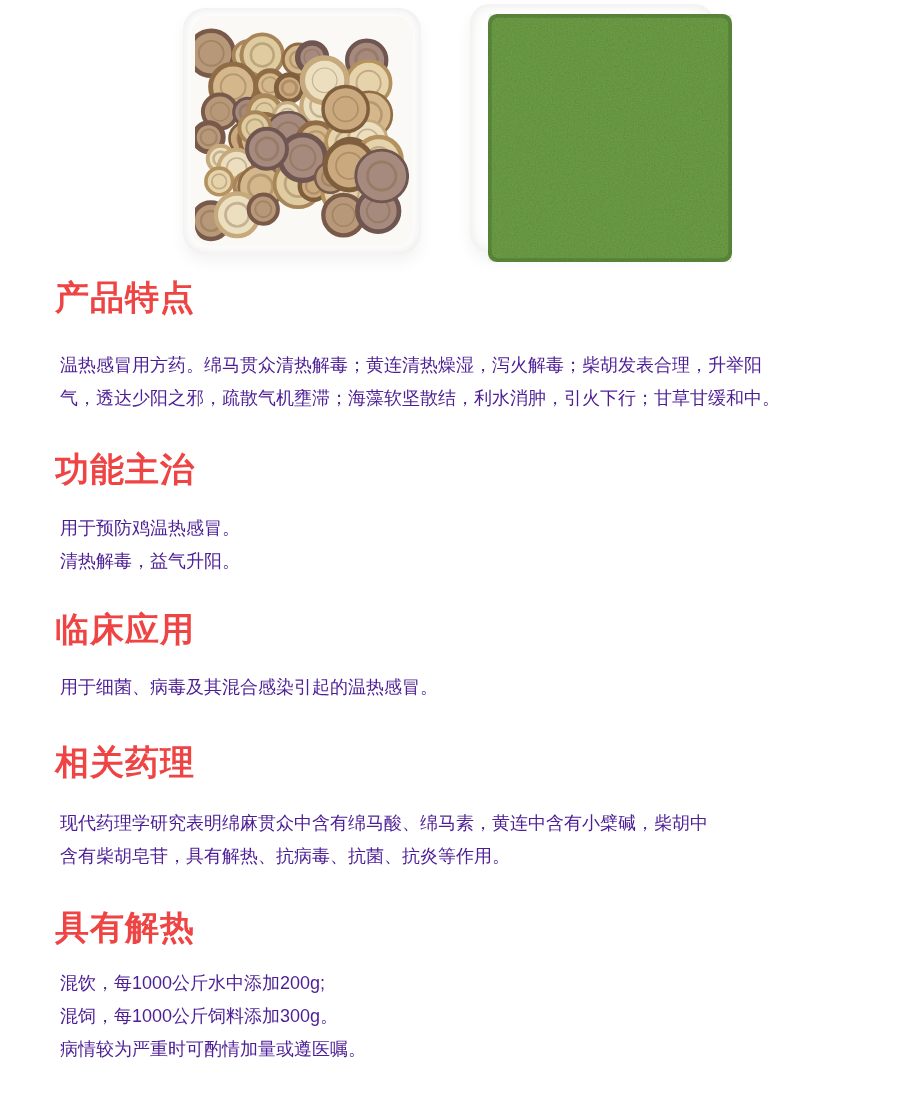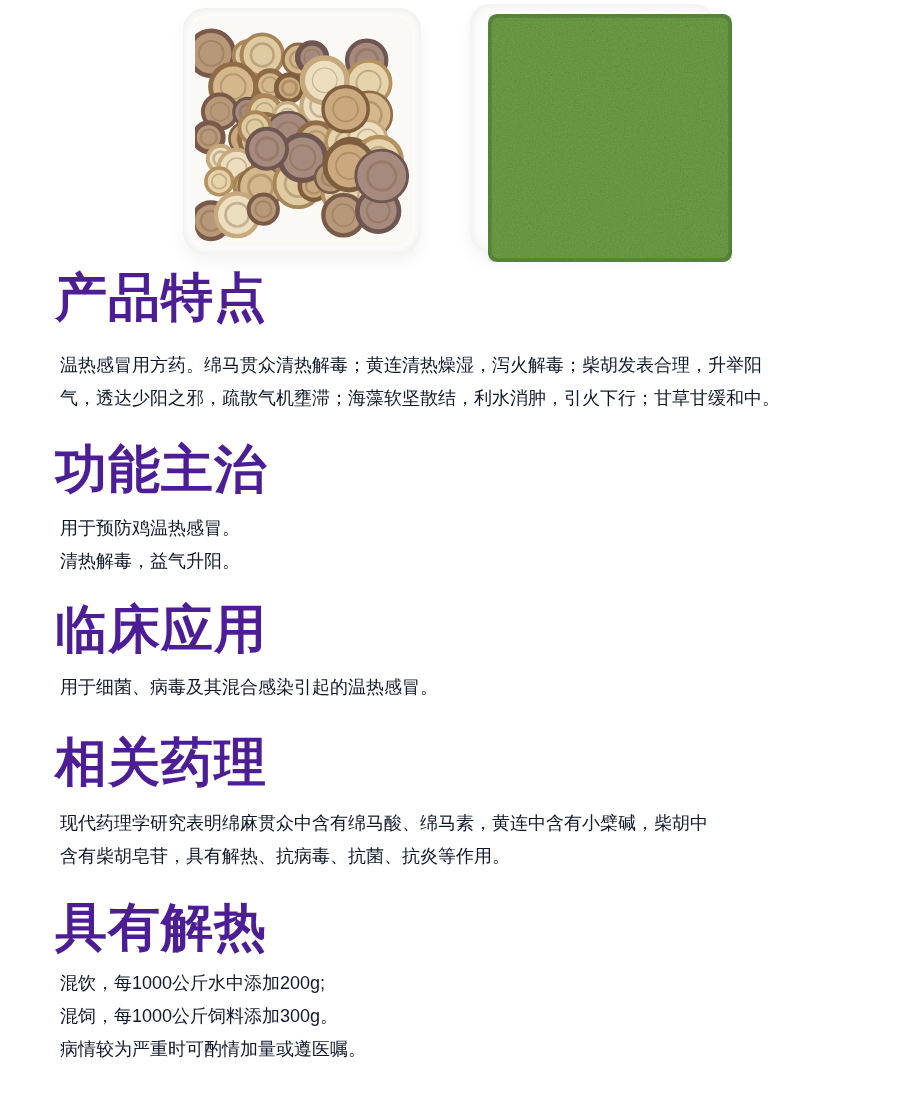--- a/index.html
+++ b/index.html
@@ -20,26 +20,26 @@
   .dish-right{left:470px;top:4px;width:244px;height:248px;border-radius:20px;}
   .tray-tan{
     position:absolute;left:14px;right:14px;top:8px;bottom:16px;border-radius:10px;
     background:linear-gradient(160deg,#d9b99d 0%,#cda械 0%,#cda588 55%,#c19a7c 100%);
   }
   .tray-green{position:absolute;left:18px;right:18px;top:10px;bottom:24px;}
 
   
   .h{
     position:absolute;left:55px;margin:0;
-    font-size:52px;line-height:52px;font-weight:800;color:#4c1d95;
+    font-size:34px;line-height:52px;font-weight:800;color:#ef4444;
     letter-spacing:1px;white-space:nowrap;
   }
   .b{
     position:absolute;left:60px;margin:0;
-    font-size:18px;line-height:33px;color:#0f172a;white-space:nowrap;
+    font-size:18px;line-height:33px;color:#4c1d95;white-space:nowrap;
   }
   .h1{top:271px}.b1{top:349px}
   .h2{top:443px}.b2{top:512px}
   .h3{top:603px}.b3{top:671px}
   .h4{top:736px}.b4{top:807px}
   .h5{top:901px}.b5{top:967px}
 </style>
 </head>
 <body>
 

